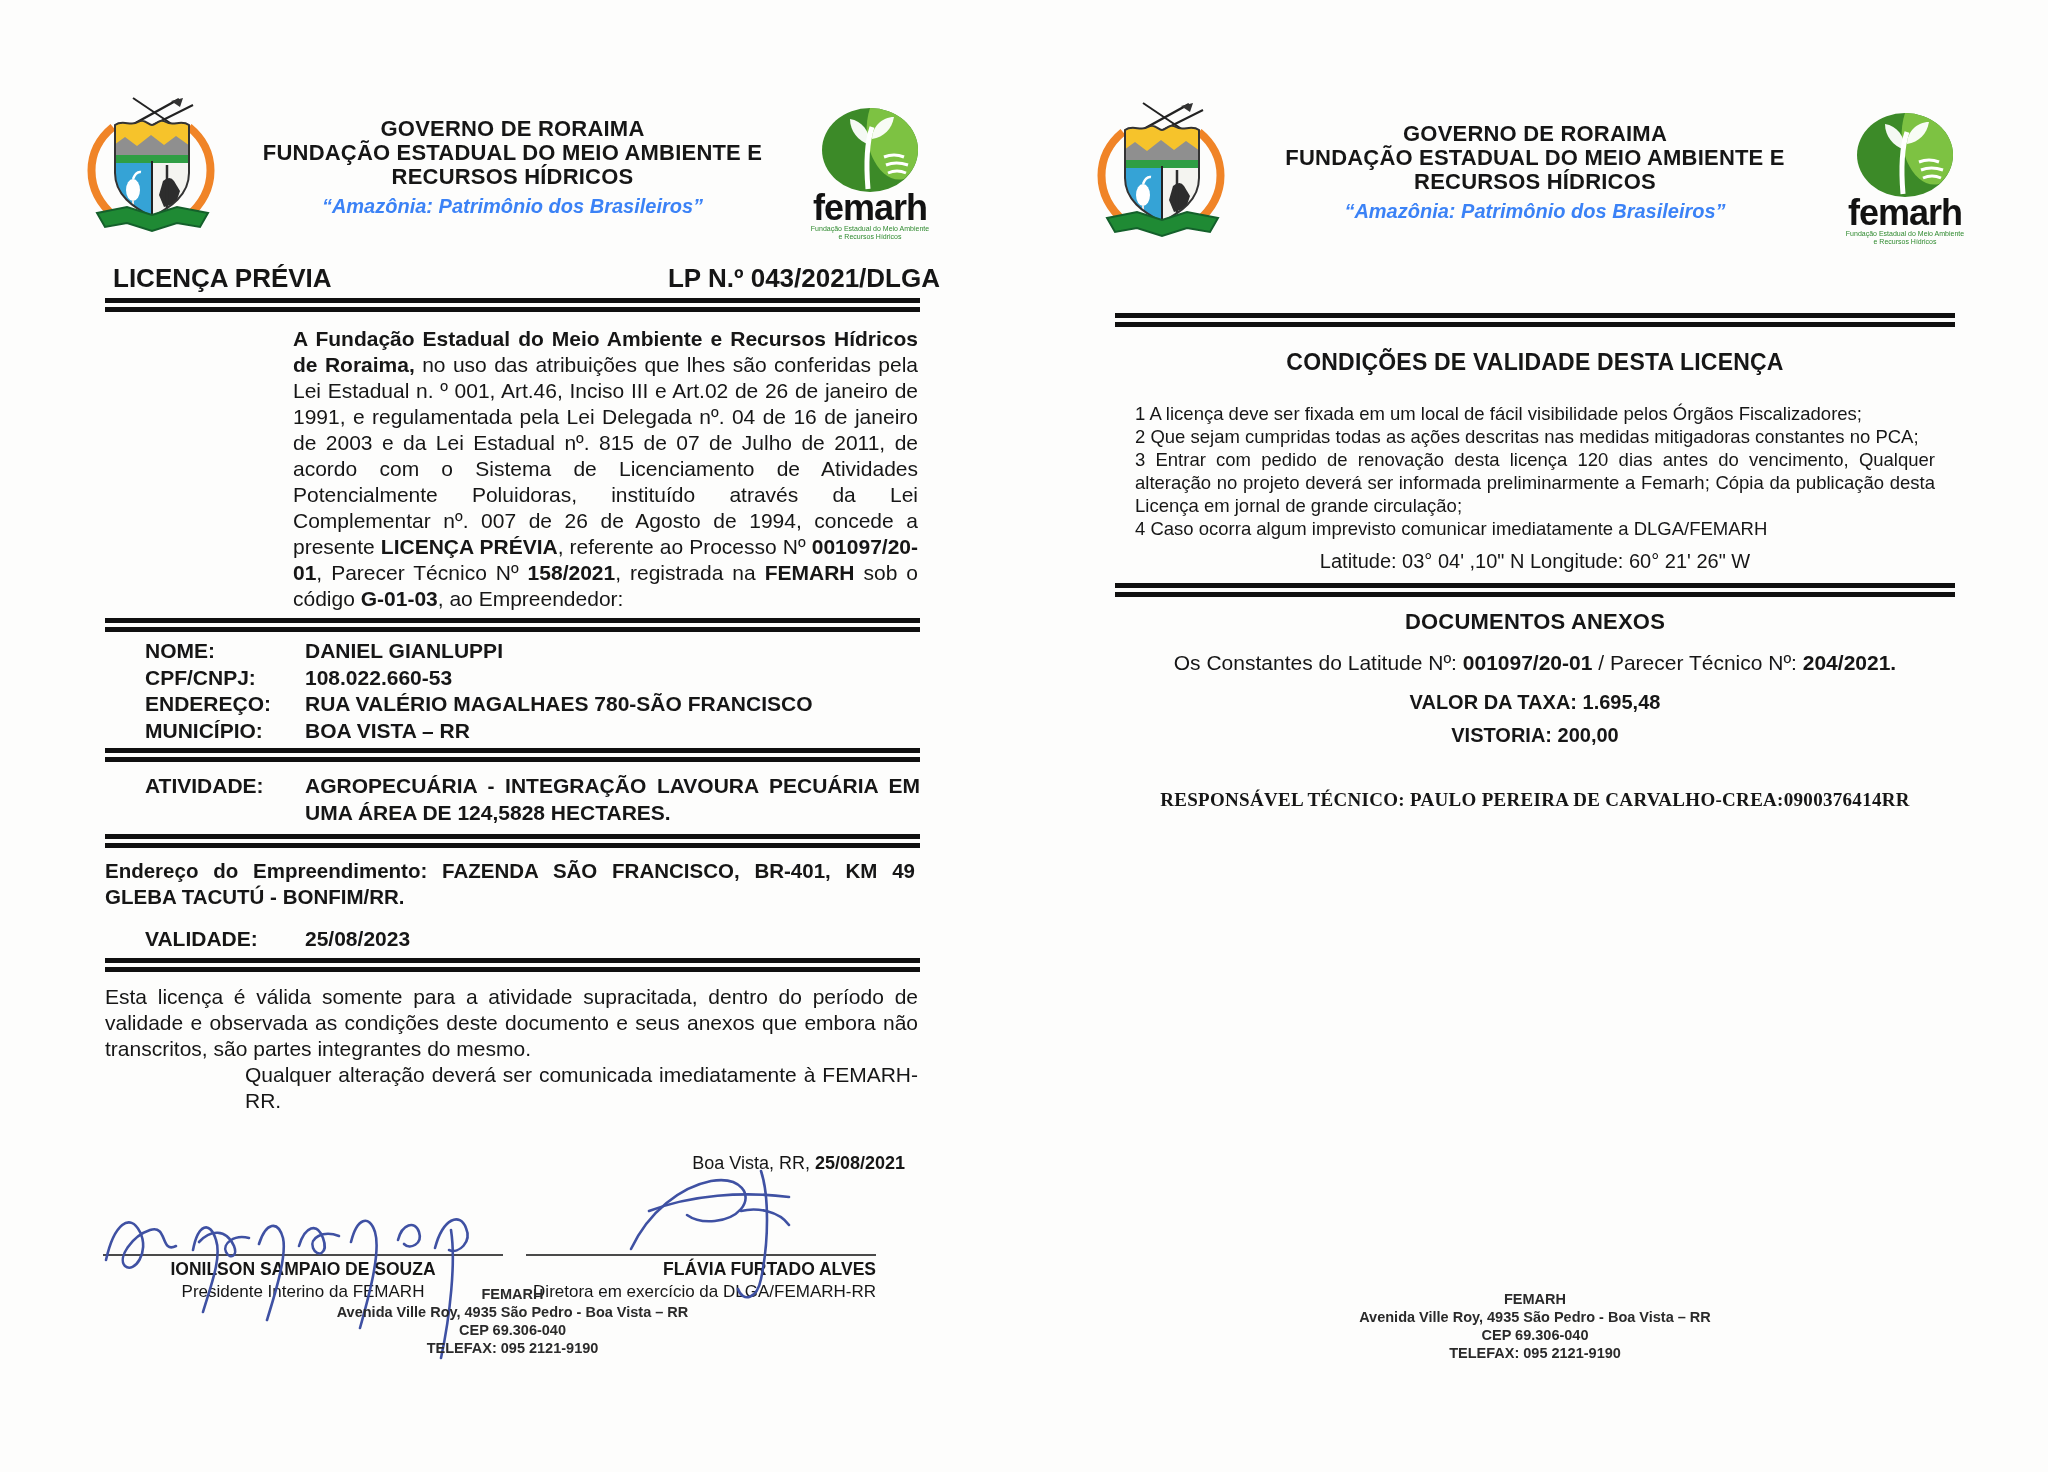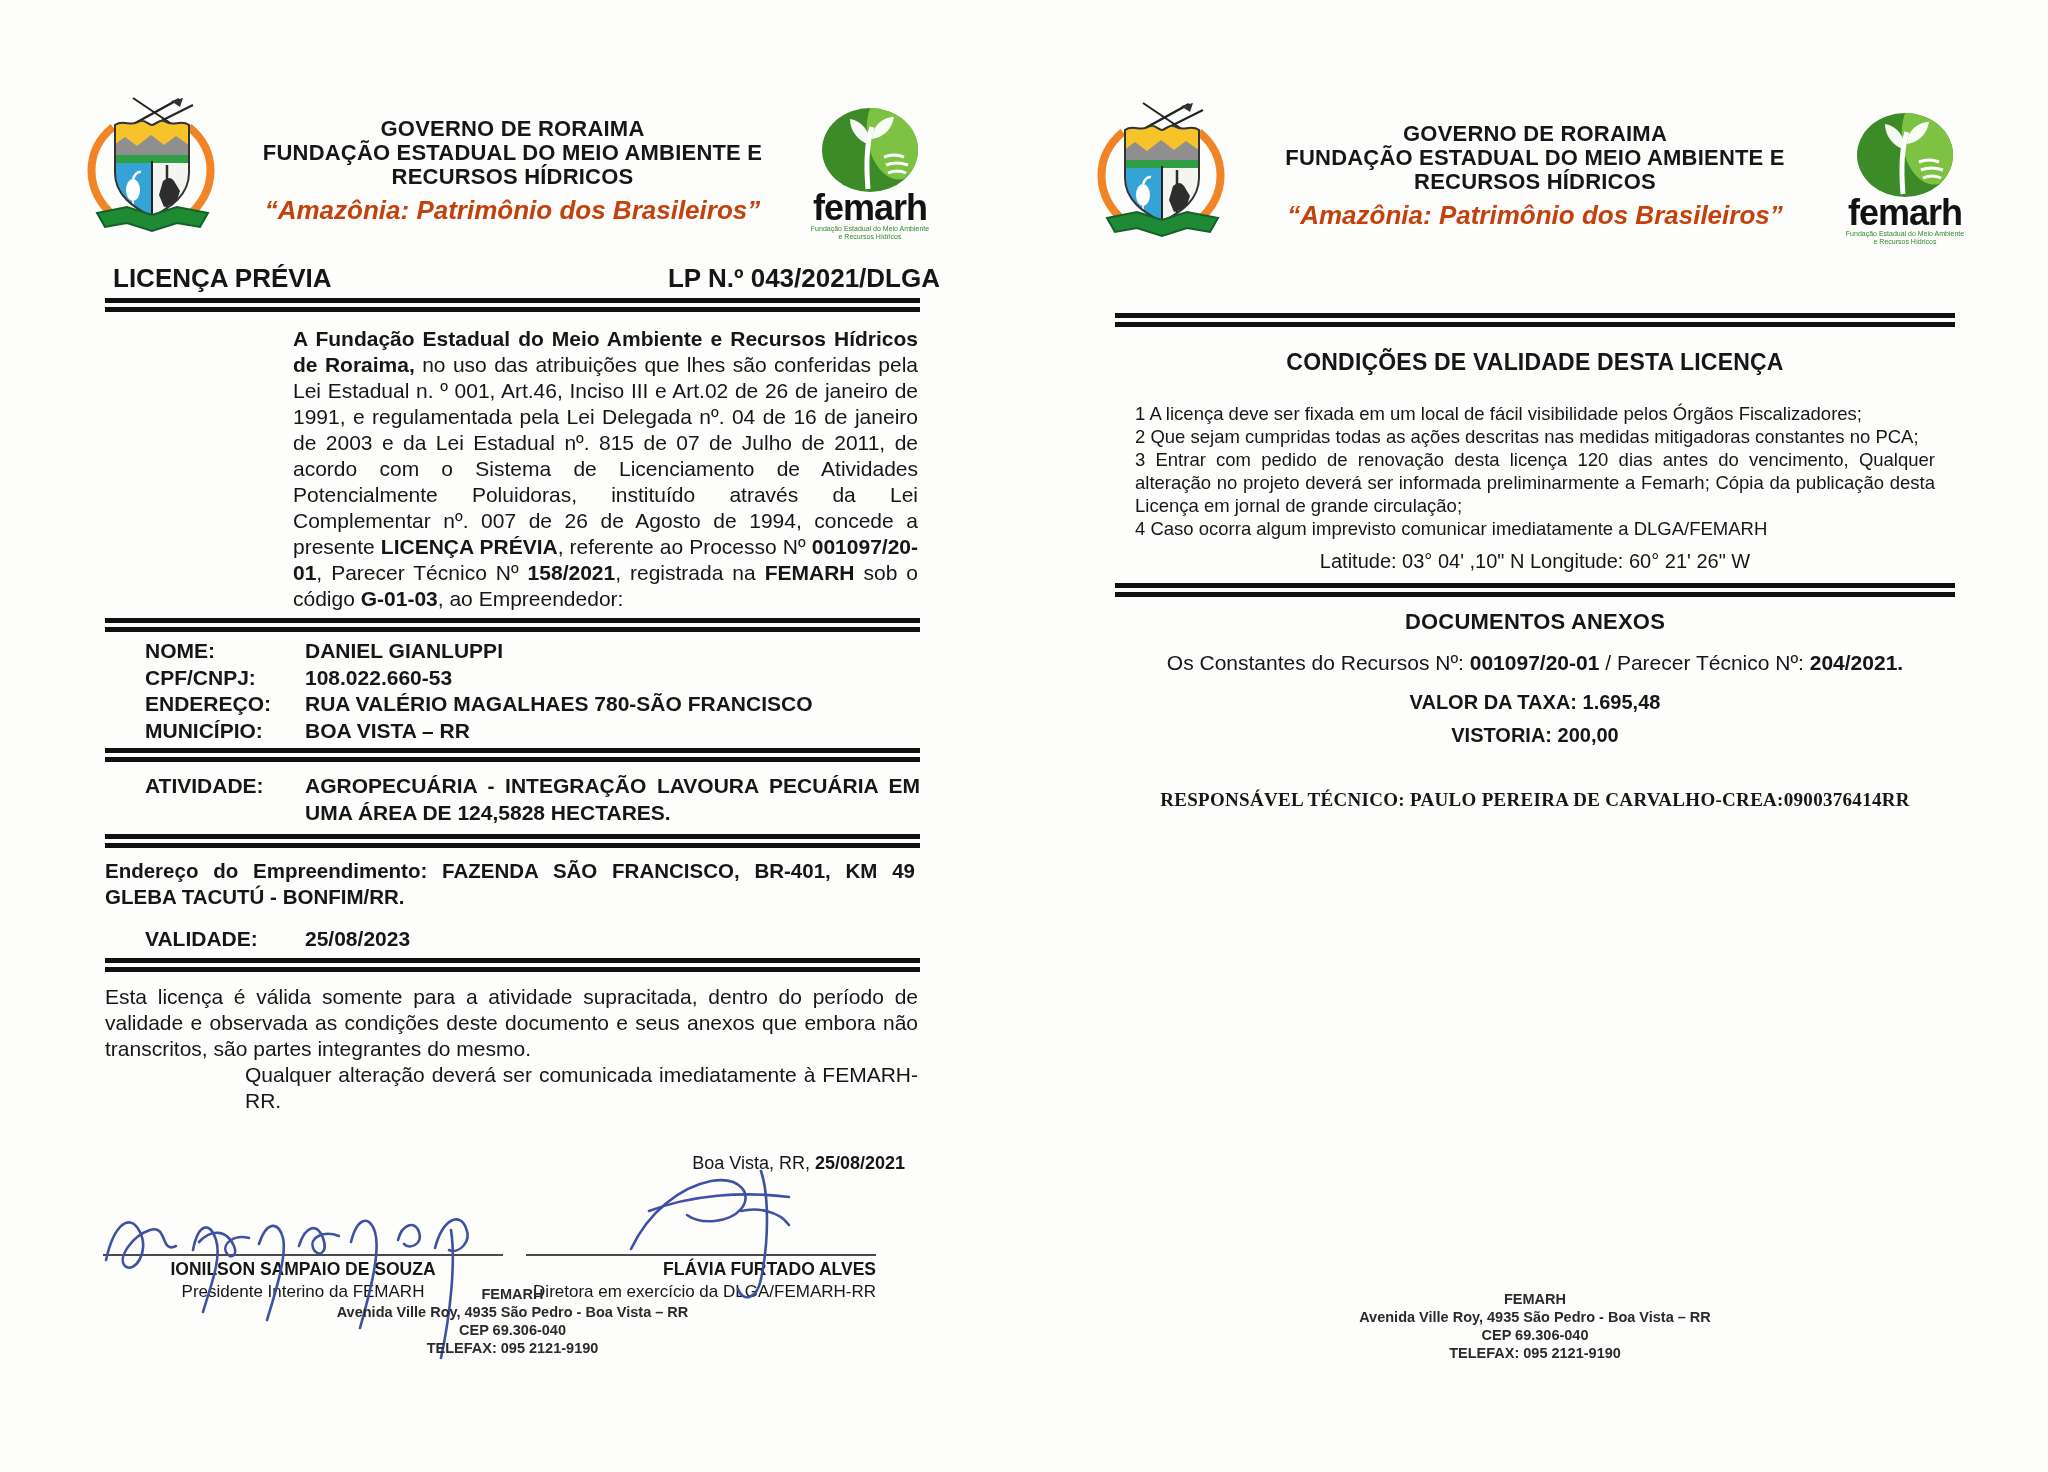--- a/index.html
+++ b/index.html
@@ -11,21 +11,21 @@
   }
   .page{position:absolute;}
   .page-left{left:75px;top:95px;width:875px;height:1370px;}
   .page-right{left:1085px;top:100px;width:900px;height:1365px;}
 
   
   .hdr{display:flex;align-items:flex-start;height:158px;}
   .crest{width:160px;flex:0 0 160px;}
   .hdr-center{flex:1;text-align:center;padding-top:22px;}
   .org{font-weight:bold;font-size:22px;line-height:24px;letter-spacing:.2px;}
-  .motto{font-weight:bold;font-style:italic;font-size:26px;margin-top:6px;color:#c2410c;}
+  .motto{font-weight:bold;font-style:italic;font-size:20px;margin-top:6px;color:#3b82f6;}
   .femarh{width:160px;flex:0 0 160px;text-align:center;padding-top:10px;}
   .femarh-word{font-weight:bold;font-size:36px;line-height:30px;letter-spacing:-1px;color:#121212;margin-top:-6px;}
   .femarh-sub{font-size:7px;line-height:8px;color:#2f8a2f;margin-top:2px;}
 
   .hr2{height:14px;box-sizing:border-box;border-top:5px solid #101010;border-bottom:5px solid #101010;margin:0 30px 0 30px;}
 
   
   .title-row{display:flex;justify-content:space-between;align-items:flex-end;
              margin:10px 10px 4px 38px;font-weight:bold;font-size:26px;}
   .intro{margin:14px 32px 0 218px;text-align:justify;font-size:21px;line-height:26px;}
@@ -302,21 +302,21 @@
     <div>4 Caso ocorra algum imprevisto comunicar imediatamente a DLGA/FEMARH</div>
   </div>
 
   <div class="coords">Latitude:  03° 04' ,10" N Longitude: 60° 21' 26" W</div>
 
   <div class="hr2 rule-mt"></div>
 
   <div class="annex-title">DOCUMENTOS ANEXOS</div>
 
   <div class="processo">
-    <span>Os Constantes do Recursos Nº: </span><span class="b">001097/20-01</span><span> / Parecer Técnico Nº: </span><span class="b">204/2021.</span>
+    <span>Os Constantes do Latitude Nº: </span><span class="b">001097/20-01</span><span> / Parecer Técnico Nº: </span><span class="b">204/2021.</span>
   </div>
 
   <div class="taxa">VALOR DA TAXA: 1.695,48</div>
   <div class="vistoria">VISTORIA: 200,00</div>
   <div class="resp">RESPONSÁVEL TÉCNICO: PAULO PEREIRA DE CARVALHO-CREA:0900376414RR</div>
 
   <div class="footer">
     <div>FEMARH</div>
     <div>Avenida Ville Roy, 4935 São Pedro - Boa Vista – RR</div>
     <div>CEP 69.306-040</div>

